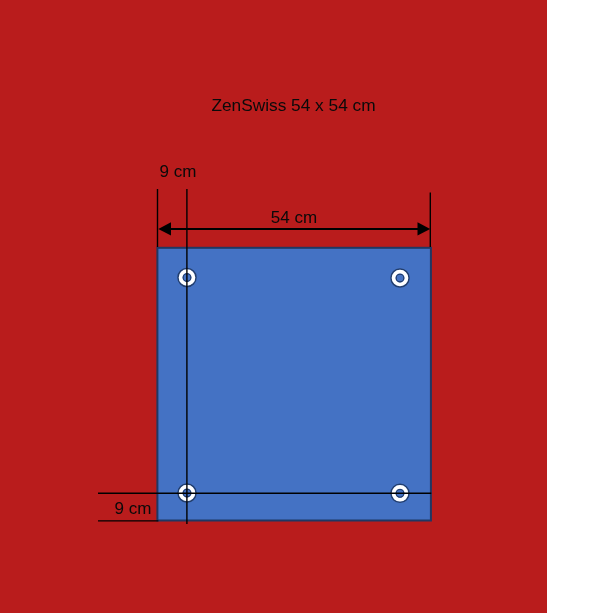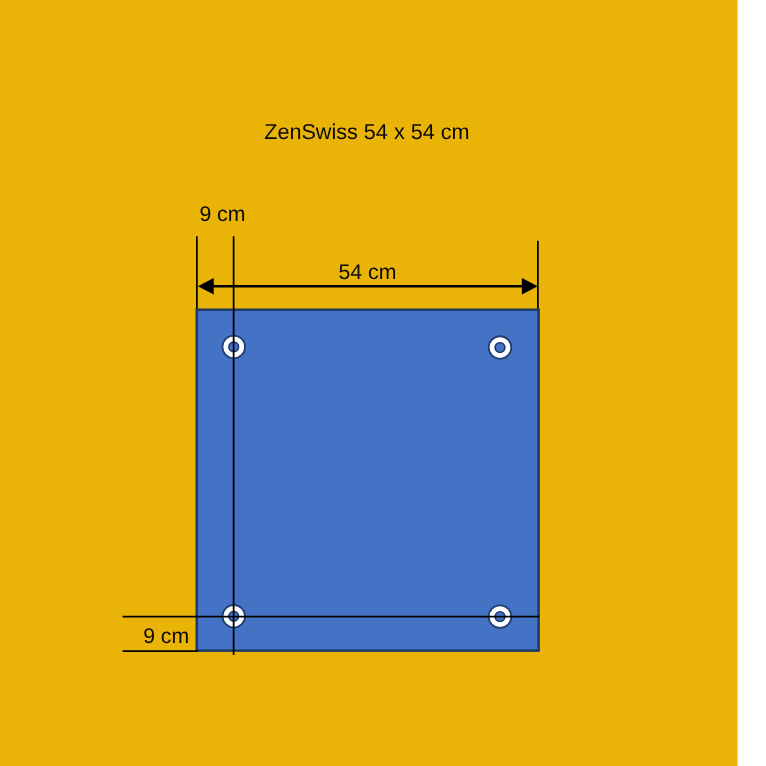--- a/index.html
+++ b/index.html
@@ -1,16 +1,16 @@
 <!DOCTYPE html>
 <html><head>
 <meta charset="utf-8">
 <style>
   html,body{margin:0;padding:0;background:#ffffff;}
-  .page{position:relative;width:590px;height:613px;background:#eab308;overflow:hidden;}
+  .page{position:relative;width:547px;height:613px;background:#b91c1c;overflow:hidden;}
   svg text{font-family:"Liberation Sans",sans-serif;fill:#0a0a0a;}
 </style>
 </head>
 <body>
 <div class="page">
 <svg width="613" height="613" viewBox="0 0 613 613" xmlns="http://www.w3.org/2000/svg">
 
   <text x="293.5" y="111" font-size="17.3" text-anchor="middle">ZenSwiss 54 x 54 cm</text>
 
   <rect x="157.4" y="247.8" width="273.5" height="272.7" fill="#4472C4" stroke="#1f3864" stroke-width="2"></rect>

